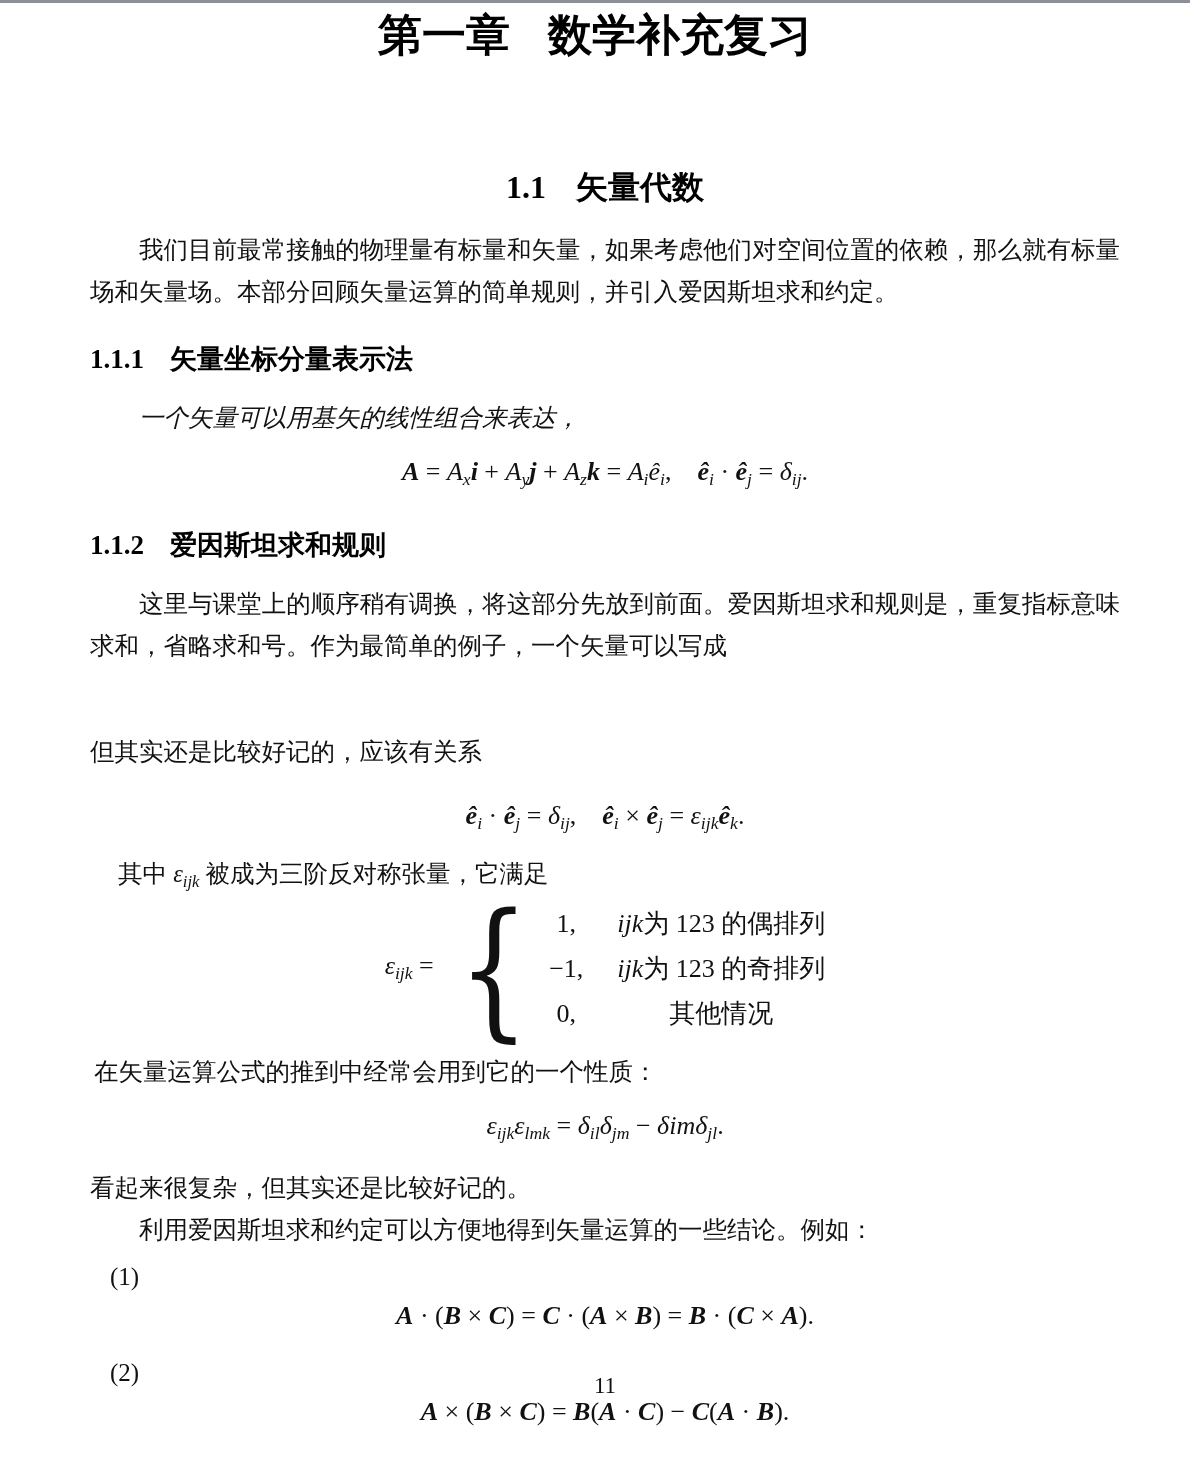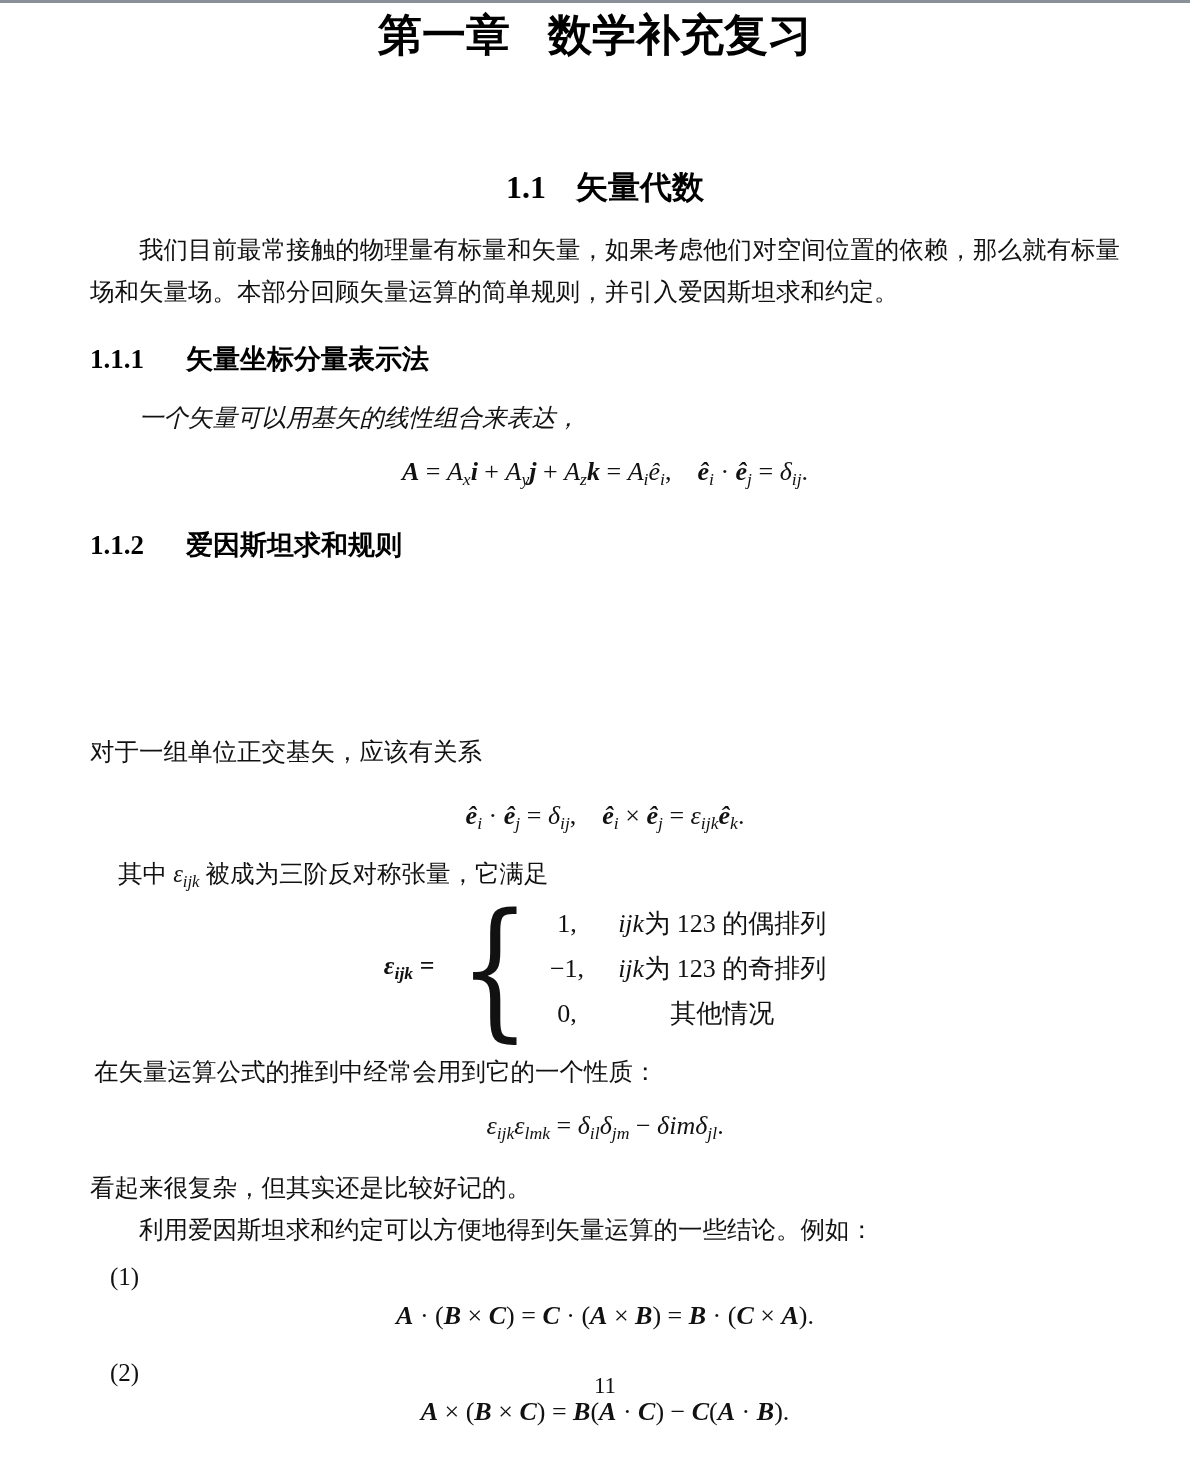--- a/index.html
+++ b/index.html
@@ -28,41 +28,41 @@
     top:162px;
     font-weight:bold;font-size:32px;line-height:44px;color:#000;
     font-family:"Liberation Sans","DejaVu Sans",sans-serif;
   }
   .section-title .num{font-family:"Liberation Serif","DejaVu Serif",serif;margin-right:30px;}
 
   .subsection-title{
     font-weight:bold;font-size:27px;line-height:36px;color:#000;
     font-family:"Liberation Sans","DejaVu Sans",sans-serif;
   }
-  .subsection-title .num{font-family:"Liberation Serif","DejaVu Serif",serif;margin-right:42px;}
+  .subsection-title .num{font-family:"Liberation Serif","DejaVu Serif",serif;margin-right:26px;}
 
   .body-text{
     font-size:24.5px;line-height:42px;color:#111;
     text-align:justify;text-justify:inter-character;margin-left:28px;
   }
   .indent{text-indent:49px;}
 
   .math{
     font-size:26px;line-height:34px;color:#111;
     font-family:"Liberation Serif","DejaVu Serif",serif;
     white-space:nowrap;
   }
   .tk-r{font-style:normal;}
   .tk-i{font-style:italic;}
   .tk-b{font-weight:bold;}
   .tk-bi{font-weight:bold;font-style:italic;}
   .tk-si{font-style:italic;font-size:0.68em;vertical-align:-0.28em;}
 
   .cases-wrap{display:flex;align-items:center;justify-content:center;}
-  .cases-lhs{margin-right:12px;font-weight:bold;}
+  .cases-lhs{margin-right:12px;}
   .cases-brace{
     font-size:150px;font-weight:400;line-height:1;
     transform:scaleX(.75);
     font-family:"DejaVu Serif","Liberation Serif",serif;
     color:#111;margin-right:8px;
   }
   .cases-grid{
     display:grid;grid-template-columns:auto auto;
     column-gap:34px;row-gap:0;align-items:center;
   }
@@ -91,23 +91,24 @@
   </div>
 
   <p class="abs content body-text indent" style="top:394px;margin:0;font-style:italic;">一个矢量可以用基矢的线性组合来表达，</p>
 
   <div class="abs centered math" style="top:452px;"><span class="tk-bi">A</span><span class="tk-r"> = </span><span class="tk-i">A</span><span class="tk-si">x</span><span class="tk-bi">i</span><span class="tk-r"> + </span><span class="tk-i">A</span><span class="tk-si">y</span><span class="tk-bi">j</span><span class="tk-r"> + </span><span class="tk-i">A</span><span class="tk-si">z</span><span class="tk-bi">k</span><span class="tk-r"> = </span><span class="tk-i">A</span><span class="tk-si">i</span><span class="tk-i">ê</span><span class="tk-si">i</span><span class="tk-r">,</span><span class="tk-r"> </span><span class="tk-bi">ê</span><span class="tk-si">i</span><span class="tk-r"> · </span><span class="tk-bi">ê</span><span class="tk-si">j</span><span class="tk-r"> = </span><span class="tk-i">δ</span><span class="tk-si">ij</span><span class="tk-r">.</span></div>
 
   <div class="abs content-left subsection-title" style="top:524px;">
     <span class="num">1.1.2</span><span>爱因斯坦求和规则</span>
   </div>
 
+  <p class="abs content body-text indent" style="top:580px;margin:0;">这里与课堂上的顺序稍有调换，将这部分先放到前面。爱因斯坦求和规则是，重复指标意味求和，省略求和号。作为最简单的例子，一个矢量可以写成</p>
 
 
-  <p class="abs content body-text" style="top:728px;margin:0;">对于一组单位正交基矢，应该有关系</p>
+  <p class="abs content body-text" style="top:728px;margin:0;">但其实还是比较好记的，应该有关系</p>
 
   <div class="abs centered math" style="top:796px;"><span class="tk-bi">ê</span><span class="tk-si">i</span><span class="tk-r"> · </span><span class="tk-bi">ê</span><span class="tk-si">j</span><span class="tk-r"> = </span><span class="tk-i">δ</span><span class="tk-si">ij</span><span class="tk-r">,</span><span class="tk-r"> </span><span class="tk-bi">ê</span><span class="tk-si">i</span><span class="tk-r"> × </span><span class="tk-bi">ê</span><span class="tk-si">j</span><span class="tk-r"> = </span><span class="tk-i">ε</span><span class="tk-si">ijk</span><span class="tk-bi">ê</span><span class="tk-si">k</span><span class="tk-r">.</span></div>
 
   <div class="abs content body-text" style="top:850px;white-space:normal;"><span class="tk-r">其中 </span><span class="tk-i">ε</span><span class="tk-si">ijk</span><span class="tk-r"> 被成为三阶反对称张量，它满足</span></div>
 
   <div class="abs content cases-wrap" style="top:898px;height:136px;">
     <span class="math cases-lhs"><span class="tk-i">ε</span><span class="tk-si">ijk</span><span class="tk-r"> = </span></span>
     <span class="cases-brace">{</span>
     <span class="cases-grid">
       <span class="cases-cell math">

